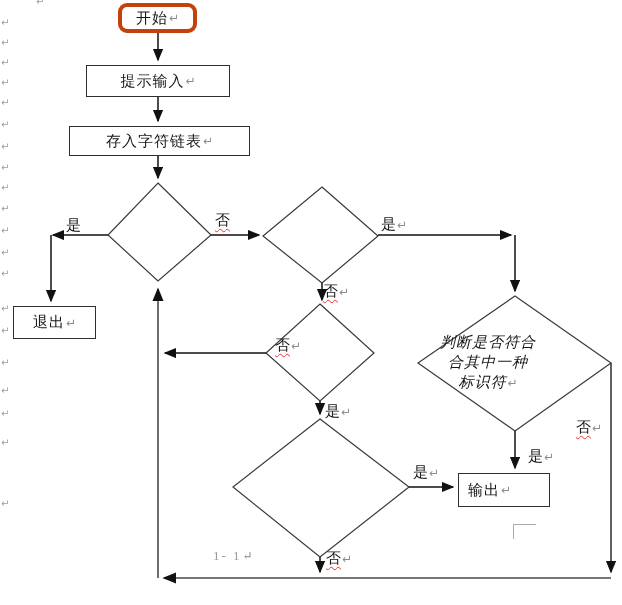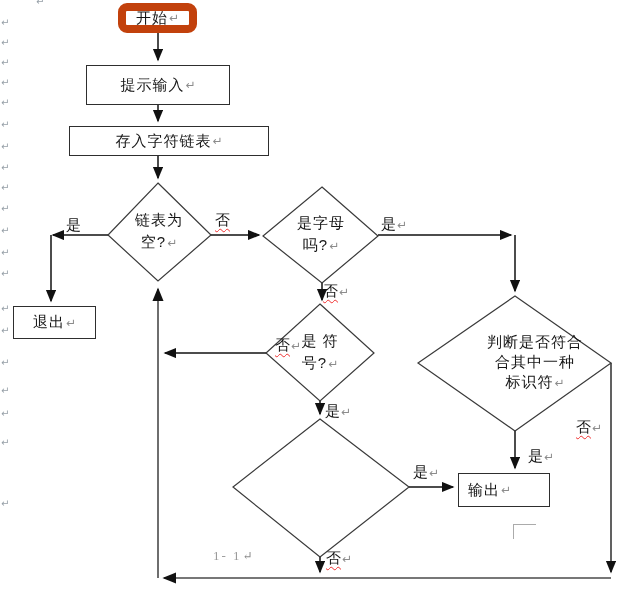--- a/index.html
+++ b/index.html
@@ -2,21 +2,21 @@
 <html><head>
 <meta charset="utf-8">
 <style>
   html,body{margin:0;padding:0;background:#fff;}
   .stage{position:relative;width:622px;height:605px;background:#ffffff;overflow:hidden;
          font-family:"Liberation Sans","DejaVu Sans",sans-serif;color:#151515;}
   svg.wires{position:absolute;left:0;top:0;z-index:1;}
   .node{position:absolute;z-index:3;background:#fff;border:1.5px solid #2e2e2e;
         display:flex;align-items:center;justify-content:center;
         font-size:15px;letter-spacing:1px;box-sizing:border-box;}
-  .node.rounded{border:8px solid #c2410c;border-radius:9px;}
+  .node.rounded{border:4px solid #c2410c;border-radius:9px;}
   .node.leftalign{justify-content:flex-start;padding-left:9px;}
   .dtext{position:absolute;z-index:3;transform:translate(-50%,-50%);text-align:center;
          font-size:15px;letter-spacing:1px;line-height:22px;white-space:nowrap;}
   .dtext.three{line-height:20px;}
   .lbl{position:absolute;z-index:4;font-size:15px;line-height:16px;white-space:nowrap;}
   .squig{text-decoration:underline wavy #f03030 1px;text-underline-offset:3px;}
   .ret{color:#8c8c8c;font-size:12px;margin-left:1px;letter-spacing:0;}
   .pmark{position:absolute;color:#97a0a8;font-size:10px;z-index:2;}
   .caption{position:absolute;left:213px;top:548px;z-index:2;color:#9a9a9a;
            font-family:"Liberation Serif","DejaVu Serif",serif;font-size:13px;letter-spacing:2px;}
@@ -64,57 +64,45 @@
     <polygon points="320,304 374,353 320,401 266,353" fill="#fff" stroke="#3a3a3a" stroke-width="1.2"></polygon>
     <polygon points="320,419 409,487 320,557 233,487" fill="#fff" stroke="#3a3a3a" stroke-width="1.2"></polygon>
     <polygon points="515,296 611,363 515,431 418,363" fill="#fff" stroke="#3a3a3a" stroke-width="1.2"></polygon>
   </svg>
 
   <div class="node rounded" style="left:118px;top:3px;width:79px;height:30px;">
     <span>开始</span>
       <span class="ret">↵</span>
   </div>
 
-  <div class="node" style="left:86px;top:65px;width:144px;height:40px;">
+  <div class="node" style="left:86px;top:65px;width:144px;height:32px;">
     <span>提示输入</span>
       <span class="ret">↵</span>
   </div>
 
-  <div class="node" style="left:69px;top:126px;width:200px;height:30px;">
+  <div class="node" style="left:69px;top:126px;width:181px;height:30px;">
     <span>存入字符链表</span>
       <span class="ret">↵</span>
   </div>
 
   <div class="node" style="left:13px;top:306px;width:83px;height:33px;">
     <span>退出</span>
       <span class="ret">↵</span>
   </div>
 
   <div class="node leftalign" style="left:458px;top:473px;width:92px;height:34px;">
     <span>输出</span>
       <span class="ret">↵</span>
   </div>
 
-  <div class="dtext" style="left:159px;top:231px;">
-    <span>链表为</span><br>
-    <span>空?</span><span class="ret">↵</span>
-  </div>
-
-  <div class="dtext" style="left:321px;top:234px;">
-    <span>是字母</span><br>
-    <span>吗?</span><span class="ret">↵</span>
-  </div>
-
-  <div class="dtext" style="left:320px;top:352px;">
-    <span>是 符</span><br>
-    <span>号?</span><span class="ret">↵</span>
-  </div>
 
 
-  <div class="dtext three" style="left:535px;top:362px;">
+
+
+  <div class="dtext three" style="left:488px;top:362px;font-style:italic;">
     <span>判断是否符合</span><br>
     <span>合其中一种</span><br>
     <span>标识符</span><span class="ret">↵</span>
   </div>
 
   <div class="lbl" style="left:66px;top:217px;">
     <span>是</span>
   </div>
   <div class="lbl" style="left:215px;top:212px;">
     <span class="squig">否</span>

